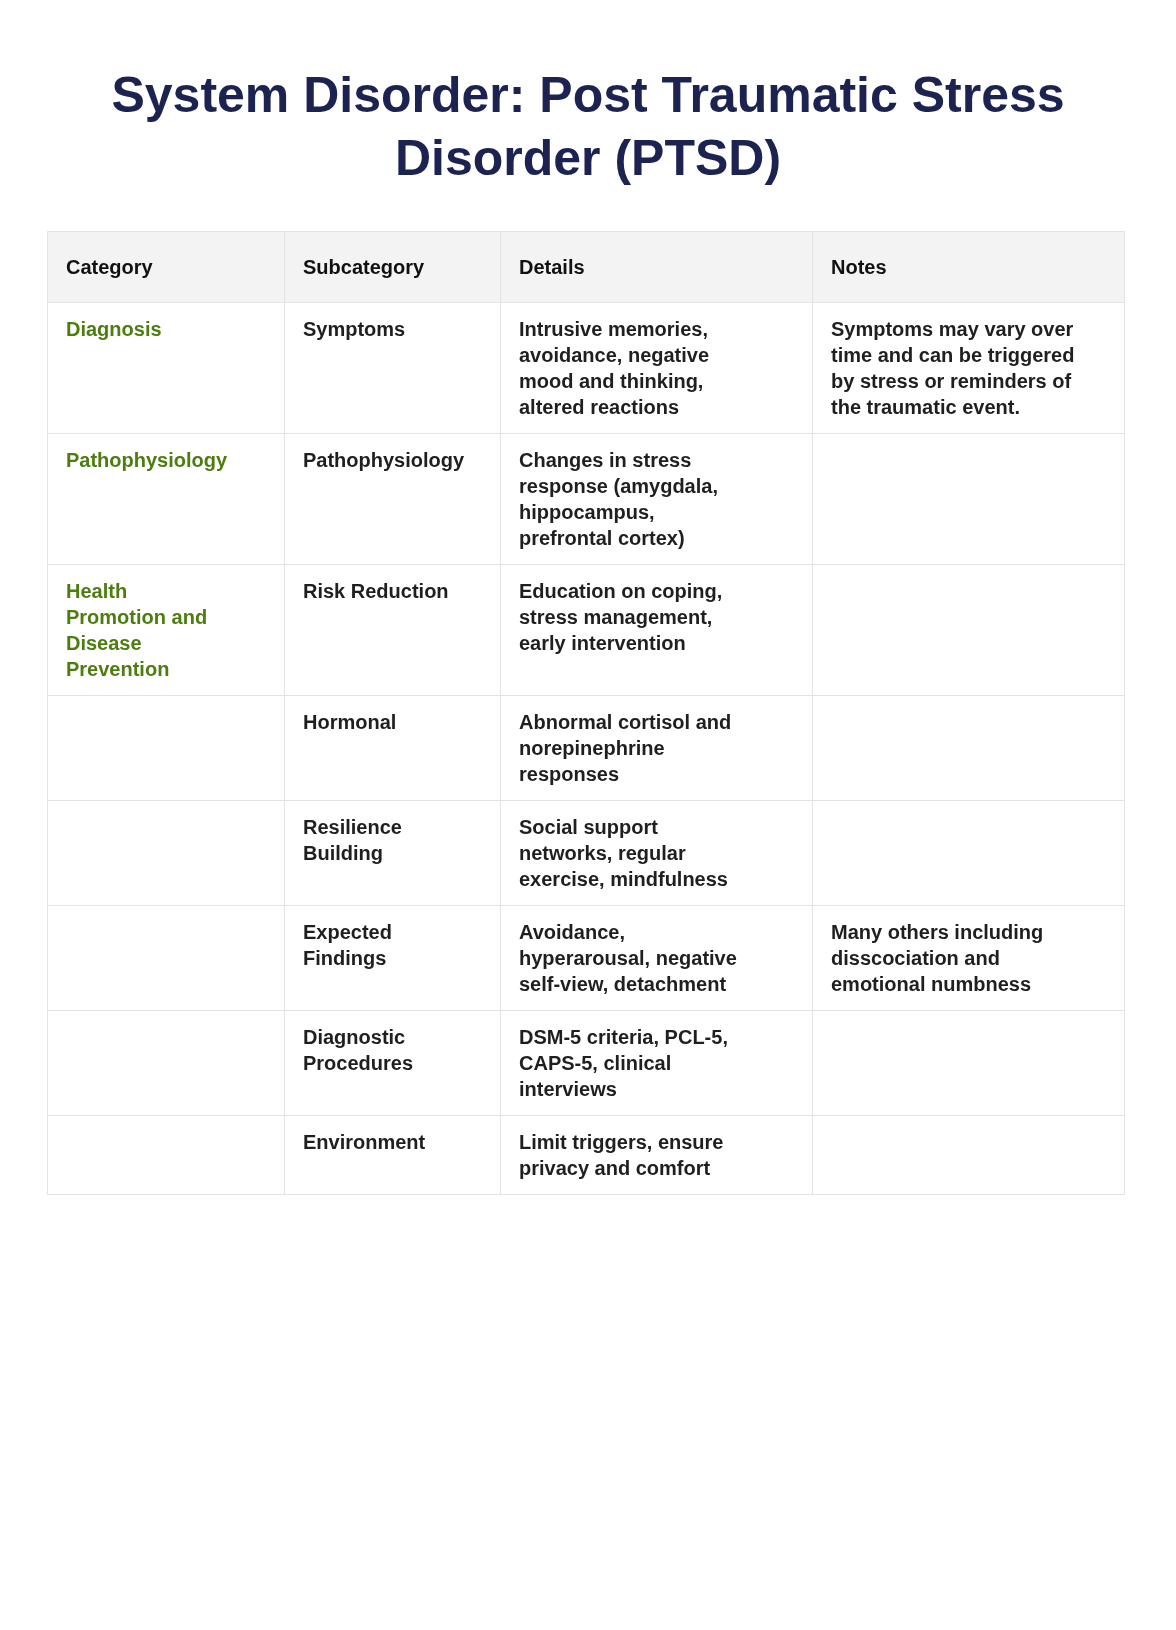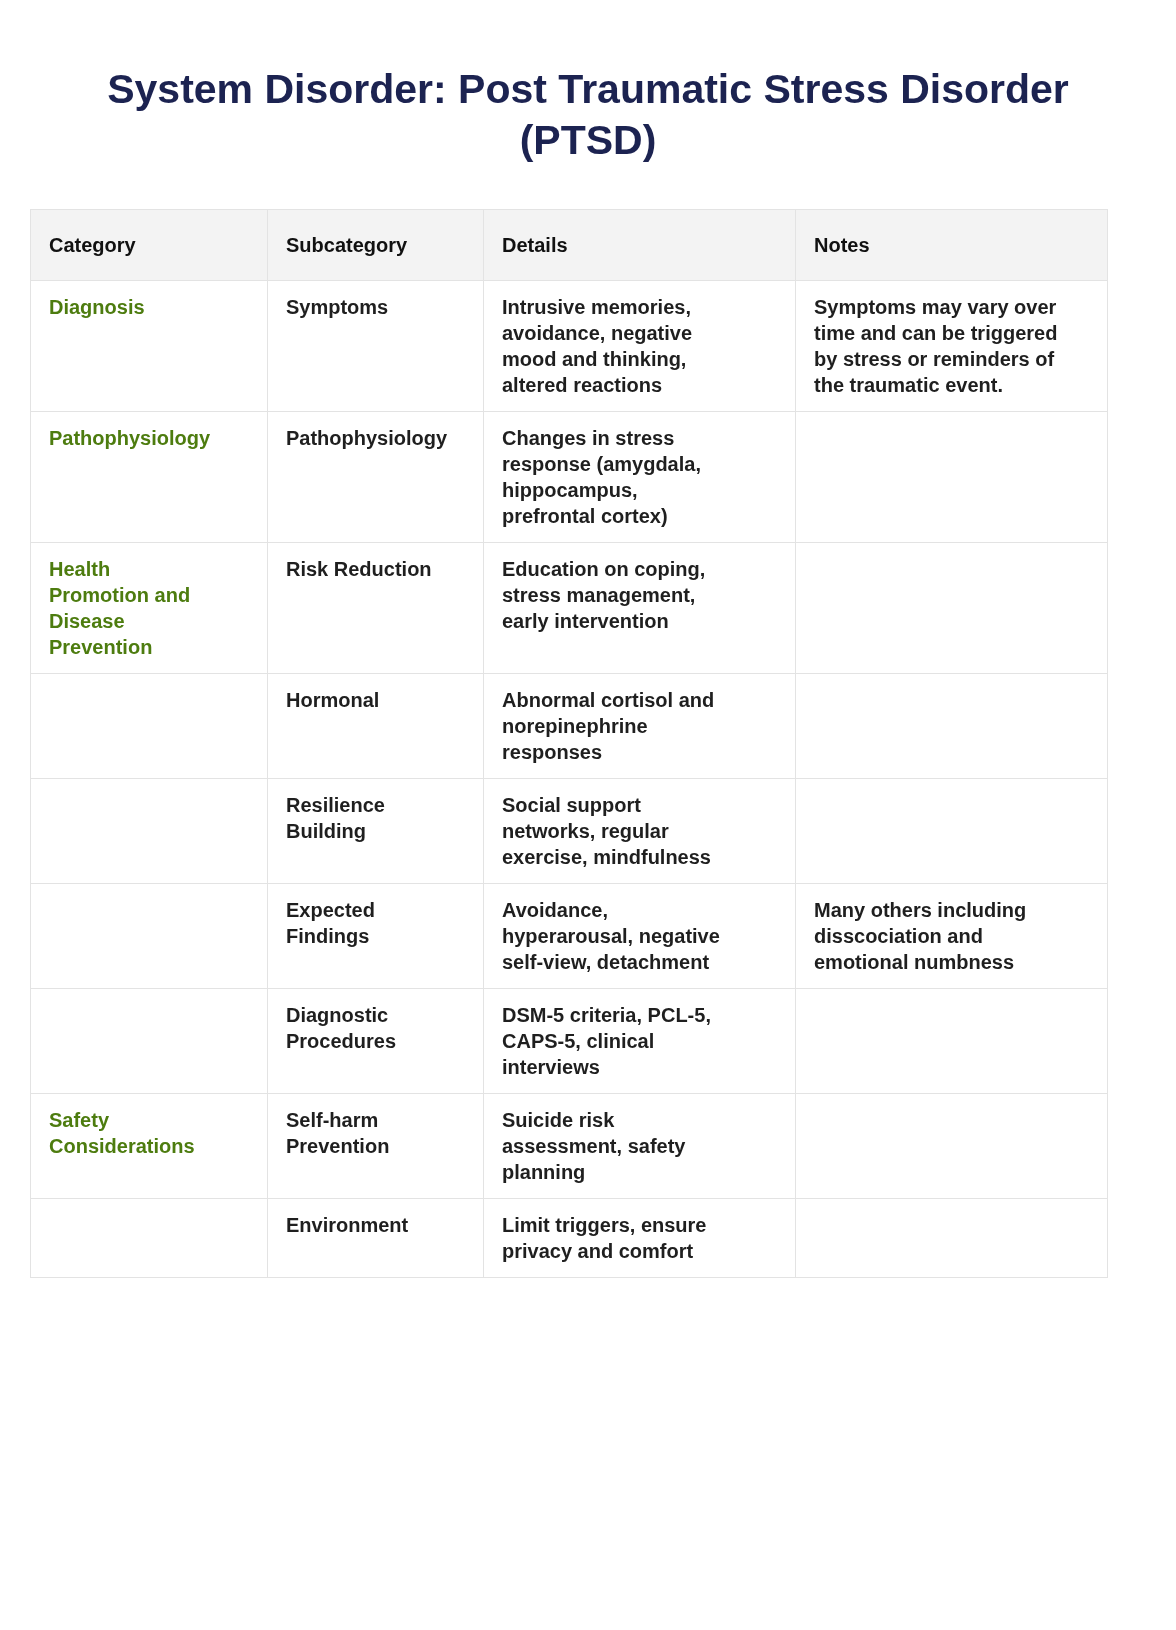--- a/index.html
+++ b/index.html
@@ -12,28 +12,28 @@
     width: 1176px;
     height: 1630px;
     background: #ffffff;
     font-family: "Liberation Sans", "DejaVu Sans", sans-serif;
     color: #1f1f1f;
     overflow: hidden;
   }
   h1.doc-title {
     margin: 64px 40px 0 40px;
     text-align: center;
-    font-size: 41px;
+    font-size: 50px;
     line-height: 1.25;
     font-weight: 700;
     color: #1c2351;
     letter-spacing: 0px;
   }
   table.info-table {
-    margin: 42px 0 0 30px;
+    margin: 42px 0 0 47px;
     width: 1077px;
     table-layout: fixed;
     border-collapse: collapse;
   }
   table.info-table col.c1 { width: 237px; }
   table.info-table col.c2 { width: 216px; }
   table.info-table col.c3 { width: 312px; }
   table.info-table col.c4 { width: 312px; }
   table.info-table th,
   table.info-table td {
@@ -120,26 +120,20 @@
           <td>Avoidance, hyperarousal, negative self-view, detachment</td>
           <td>Many others including disscociation and emotional numbness</td>
         </tr>
         <tr>
           <td></td>
           <td>Diagnostic Procedures</td>
           <td>DSM-5 criteria, PCL-5, CAPS-5, clinical interviews</td>
           <td></td>
         </tr>
         <tr>
-          <td>Safety Considerations</td>
-          <td>Self-harm Prevention</td>
-          <td>Suicide risk assessment, safety planning</td>
-          <td></td>
-        </tr>
-        <tr>
           <td></td>
           <td>Environment</td>
           <td>Limit triggers, ensure privacy and comfort</td>
           <td></td>
         </tr>
       </tbody>
   </table>
 </div>
 
 </body></html>

